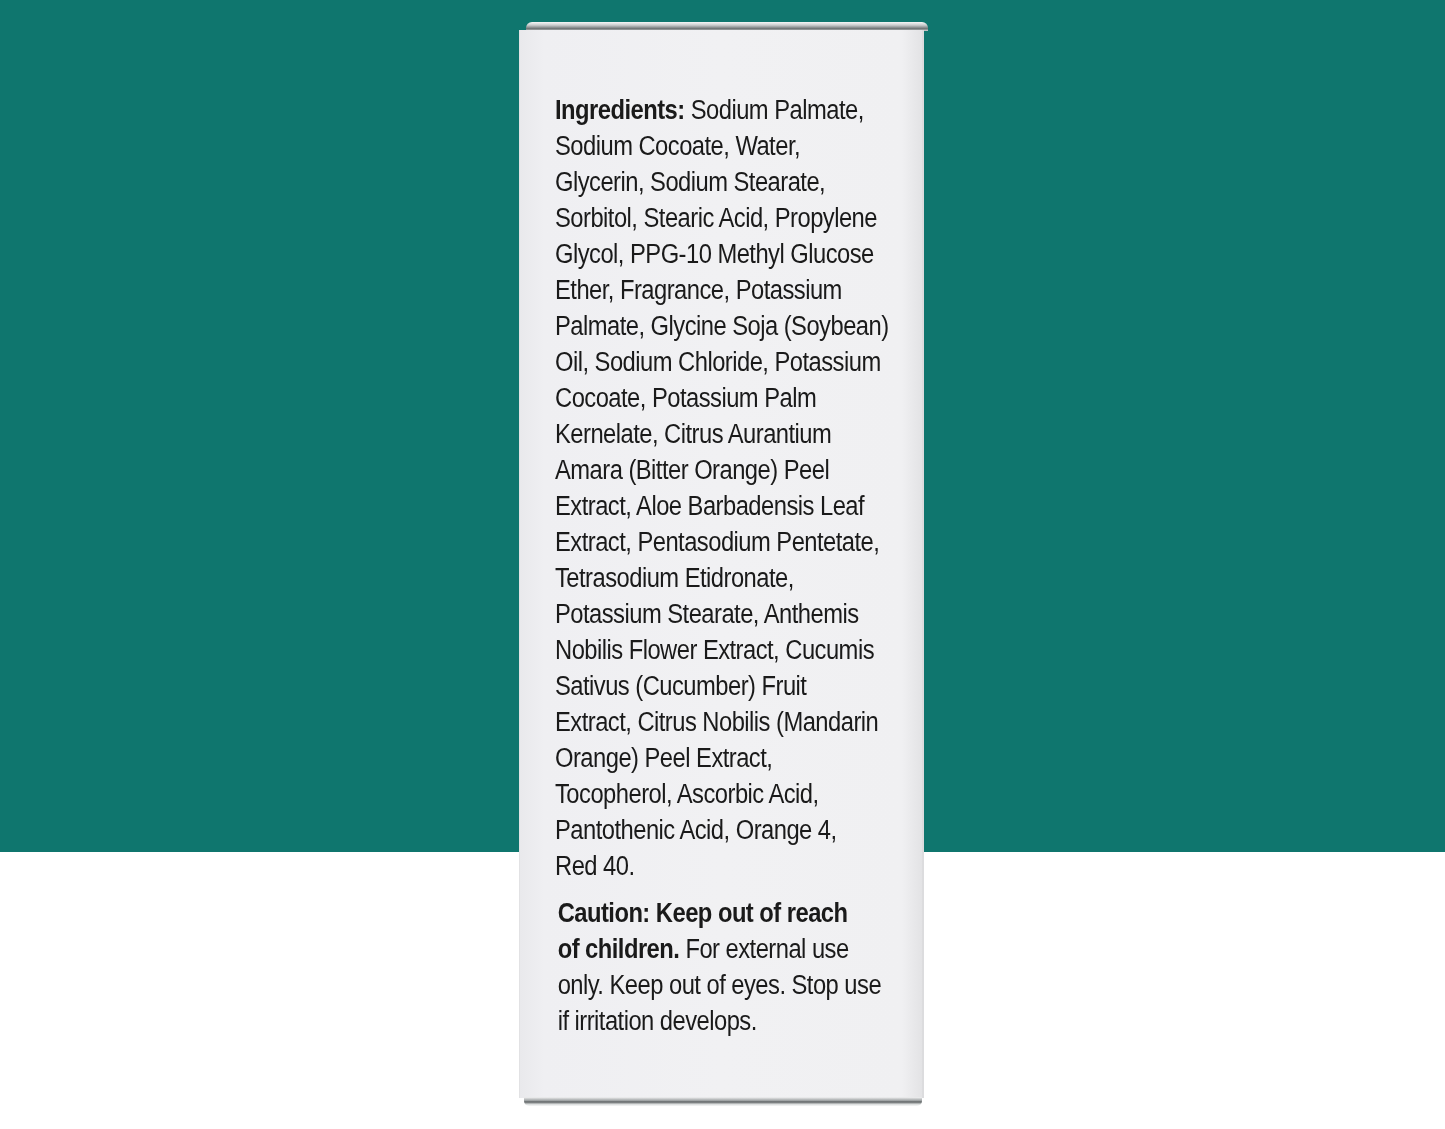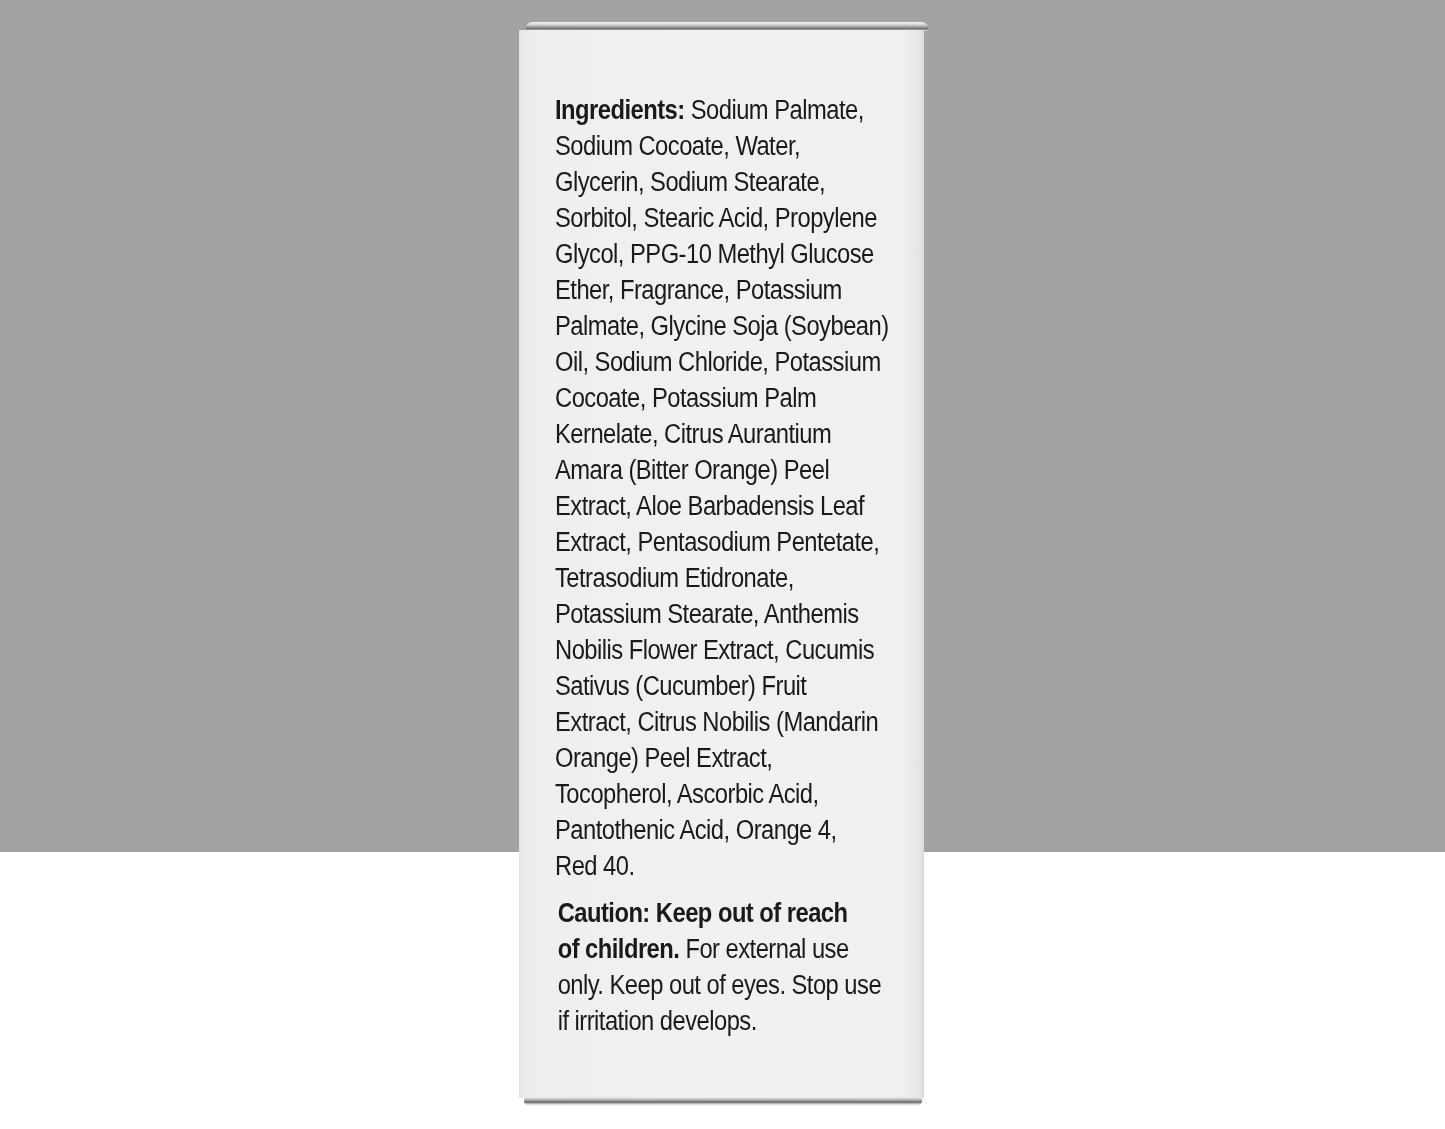--- a/index.html
+++ b/index.html
@@ -7,21 +7,21 @@
       padding: 0;
       background: #ffffff;
       width: 1445px;
       height: 1129px;
       overflow: hidden;
     }
     .stage {
       position: relative;
       width: 1445px;
       height: 852px;
-      background: #a3a3a3;
+      background: #0f766e;
     }
     
     .box-top-edge {
       position: absolute;
       left: 526px;
       top: 22px;
       width: 402px;
       height: 9px;
       border-radius: 6px 6px 0 0;
       background: linear-gradient(to bottom, #f6f7f7 0%, #c9cccd 35%, #6c7172 75%, #d8dada 100%);

